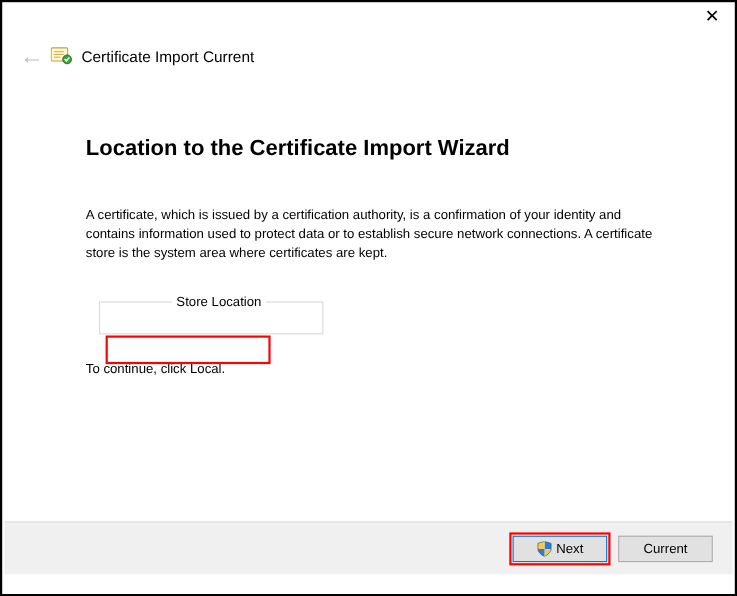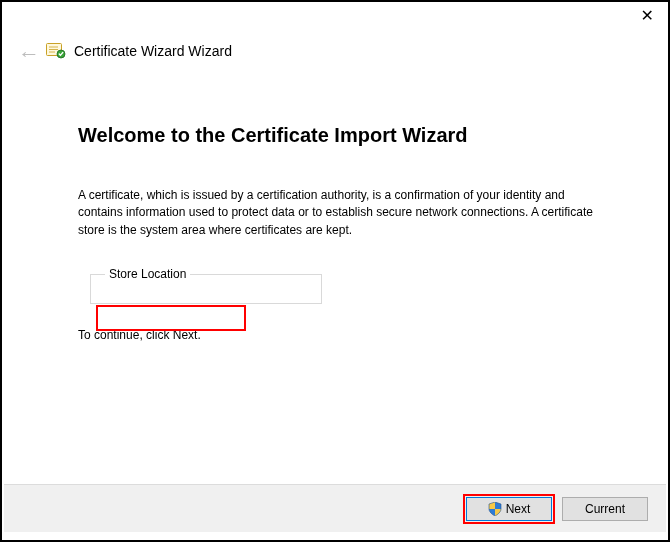--- a/index.html
+++ b/index.html
@@ -79,22 +79,23 @@
     margin: 0 0 28px 0;
   }
 
   .fieldset-wrap {
     position: relative;
     margin: 8px 0 24px 12px;
   }
   fieldset.storeloc {
     border: 1px solid #d9d9d9;
     padding: 10px 0 12px 14px;
-    width: 232px;
+    width: 204px;
     margin: 0;
+    text-align: center;
   }
   fieldset.storeloc legend {
     font-size: 12px;
     padding: 0 4px;
   }
   .radiorow {
     display: flex;
     align-items: center;
     margin: 3px 0;
     font-size: 12px;
@@ -129,21 +130,21 @@
 
   .continue-line {
     margin: 14px 0 0 0;
     font-size: 12px;
   }
 
   .footer {
     position: absolute;
     left: 2px;
     right: 2px;
-    bottom: 8px;
+    bottom: 18px;
     height: 48px;
     background: #f0f0f0;
     border-top: 1px solid #dcdcdc;
     display: flex;
     justify-content: flex-end;
     align-items: center;
     padding-right: 18px;
     gap: 10px;
   }
   .btn {
@@ -186,36 +187,36 @@
   <div class="header-row">
     <span class="back-arrow">←</span>
     <svg class="cert-icon" viewBox="0 0 20 18">
       <rect x="0.5" y="1.5" width="15" height="12" rx="1" fill="#fff8dc" stroke="#c9a227" stroke-width="1"></rect>
       <line x1="3" y1="5" x2="12" y2="5" stroke="#c9a227" stroke-width="0.8"></line>
       <line x1="3" y1="7.5" x2="12" y2="7.5" stroke="#c9a227" stroke-width="0.8"></line>
       <line x1="3" y1="10" x2="9" y2="10" stroke="#c9a227" stroke-width="0.8"></line>
       <circle cx="15" cy="12" r="4" fill="#3aa53a" stroke="#1d6b1d" stroke-width="0.8"></circle>
       <path d="M13.2 12 l1.2 1.3 l2.4 -2.8" stroke="#fff" stroke-width="1.3" fill="none" stroke-linecap="round"></path>
     </svg>
-    <span class="wizard-name">Certificate Wizard Wizard</span>
+    <span class="wizard-name">Certificate Import Current</span>
   </div>
 
   <div class="content">
-    <div class="heading">Welcome to the Certificate Import Wizard</div>
+    <div class="heading">Location to the Certificate Import Wizard</div>
 
     <p class="para">A certificate, which is issued by a certification authority, is a confirmation of your identity and contains information used to protect data or to establish secure network connections. A certificate store is the system area where certificates are kept.</p>
 
     <div class="fieldset-wrap">
       <fieldset class="storeloc">
         <legend>Store Location</legend>
       </fieldset>
       <div class="hl-box hl-radio"></div>
     </div>
 
-    <p class="continue-line">To continue, click Next.</p>
+    <p class="continue-line">To continue, click Local.</p>
   </div>
 
   <div class="footer">
     <div class="btn primary">
       <svg class="shield" viewBox="0 0 14 14">
         <path d="M7 0 L13 2 V7 C13 11 7 14 7 14 C7 14 1 11 1 7 V2 Z" fill="#fff"></path>
         <path d="M7 0 L13 2 V7 H7 Z" fill="#2e7cd6"></path>
         <path d="M7 0 L1 2 V7 H7 Z" fill="#f7c948"></path>
         <path d="M7 7 H13 C13 11 7 14 7 14 Z" fill="#f7c948"></path>
         <path d="M7 7 H1 C1 11 7 14 7 14 Z" fill="#2e7cd6"></path>

